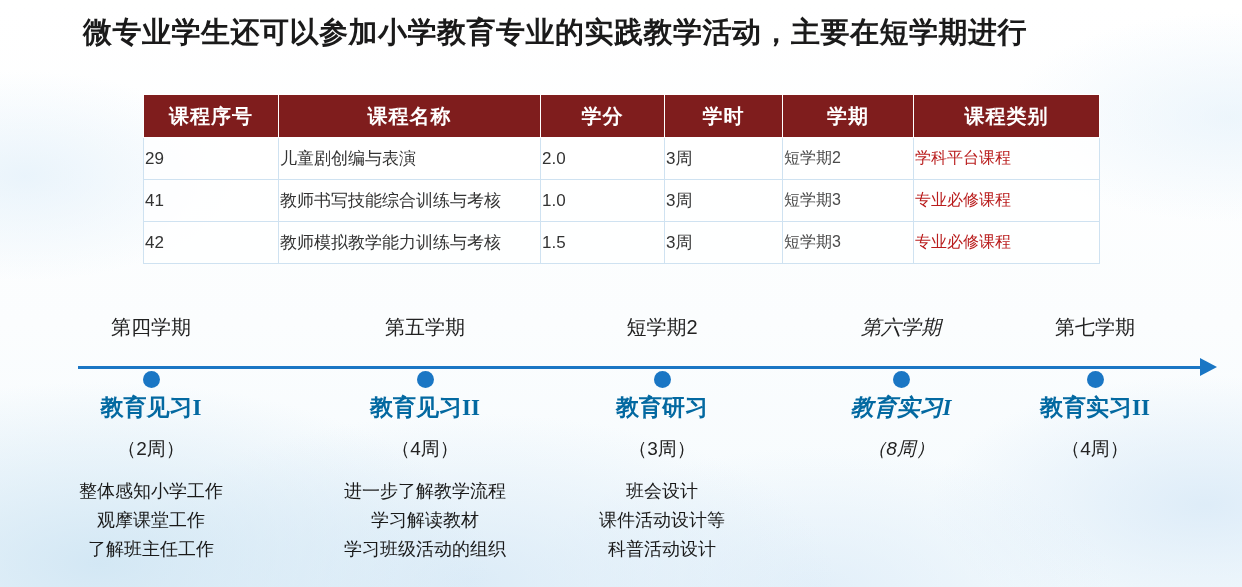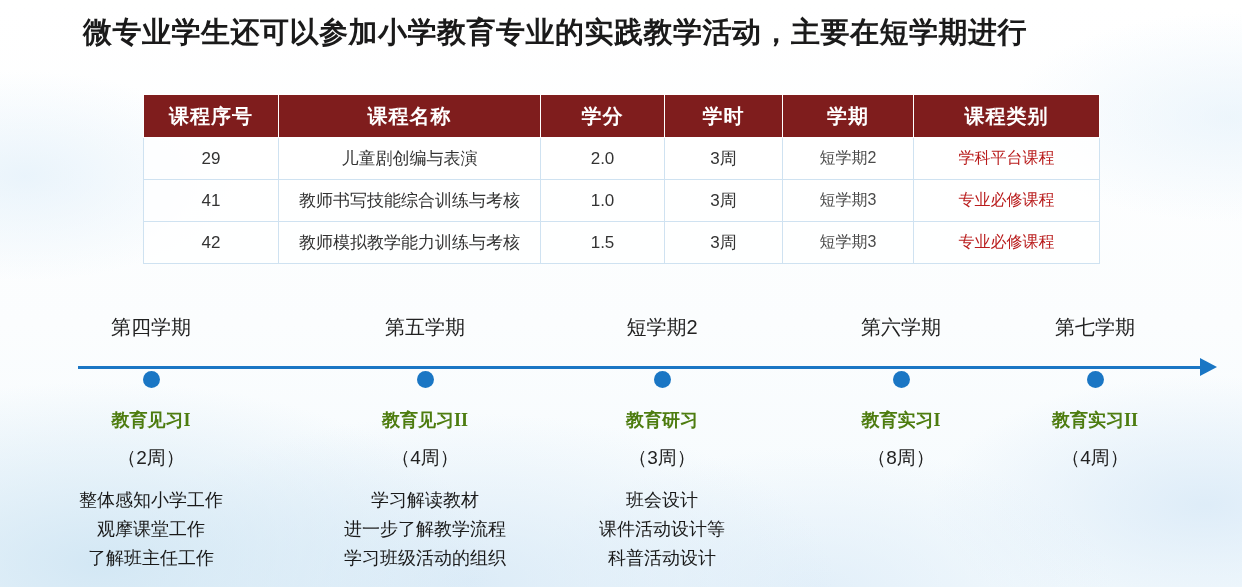--- a/index.html
+++ b/index.html
@@ -63,21 +63,21 @@
     font-size: 20px;
     font-weight: bold;
     height: 40px;
     border: 1px solid #ffffff;
     text-align: center;
     letter-spacing: 1px;
   }
   .course-table td {
     height: 39px;
     border: 1px solid #cfe2f1;
-    text-align: center;
+    text-align: left;
     font-size: 17px;
     color: #333333;
     background: rgba(255,255,255,0.75);
   }
   .course-table td.cat {
     color: #b91c1c;
     font-size: 16px;
   }
   .course-table td.term {
     color: #4a4a4a;
@@ -129,24 +129,24 @@
     line-height: 30px;
   }
   .stage .dot {
     width: 17px;
     height: 17px;
     border-radius: 50%;
     background: #1a76c4;
     margin: 29px auto 0 auto;
   }
   .stage .name {
-    margin-top: 20px;
-    font-size: 18px;
+    margin-top: 4px;
+    font-size: 23px;
     font-weight: bold;
-    color: #4d7c0f;
+    color: #0369a1;
     font-family: "Liberation Serif", "DejaVu Serif", serif;
   }
   .stage .weeks {
     margin-top: 13px;
     font-size: 19px;
     color: #222222;
   }
   .stage .detail {
     margin-top: 15px;
     font-size: 18px;
@@ -225,39 +225,39 @@
         <div>了解班主任工作</div>
       </div>
     </div>
 
     <div class="stage" style="left: 300px;">
       <div class="term">第五学期</div>
       <div class="dot"></div>
       <div class="name">教育见习II</div>
       <div class="weeks">（4周）</div>
       <div class="detail">
+        <div>进一步了解教学流程</div>
         <div>学习解读教材</div>
-        <div>进一步了解教学流程</div>
         <div>学习班级活动的组织</div>
       </div>
     </div>
 
     <div class="stage" style="left: 537px;">
       <div class="term">短学期2</div>
       <div class="dot"></div>
       <div class="name">教育研习</div>
       <div class="weeks">（3周）</div>
       <div class="detail">
         <div>班会设计</div>
         <div>课件活动设计等</div>
         <div>科普活动设计</div>
       </div>
     </div>
 
-    <div class="stage" style="left: 776px;">
+    <div class="stage" style="left: 776px; font-style: italic;">
       <div class="term">第六学期</div>
       <div class="dot"></div>
       <div class="name">教育实习I</div>
       <div class="weeks">（8周）</div>
     </div>
 
     <div class="stage" style="left: 970px;">
       <div class="term">第七学期</div>
       <div class="dot"></div>
       <div class="name">教育实习II</div>

